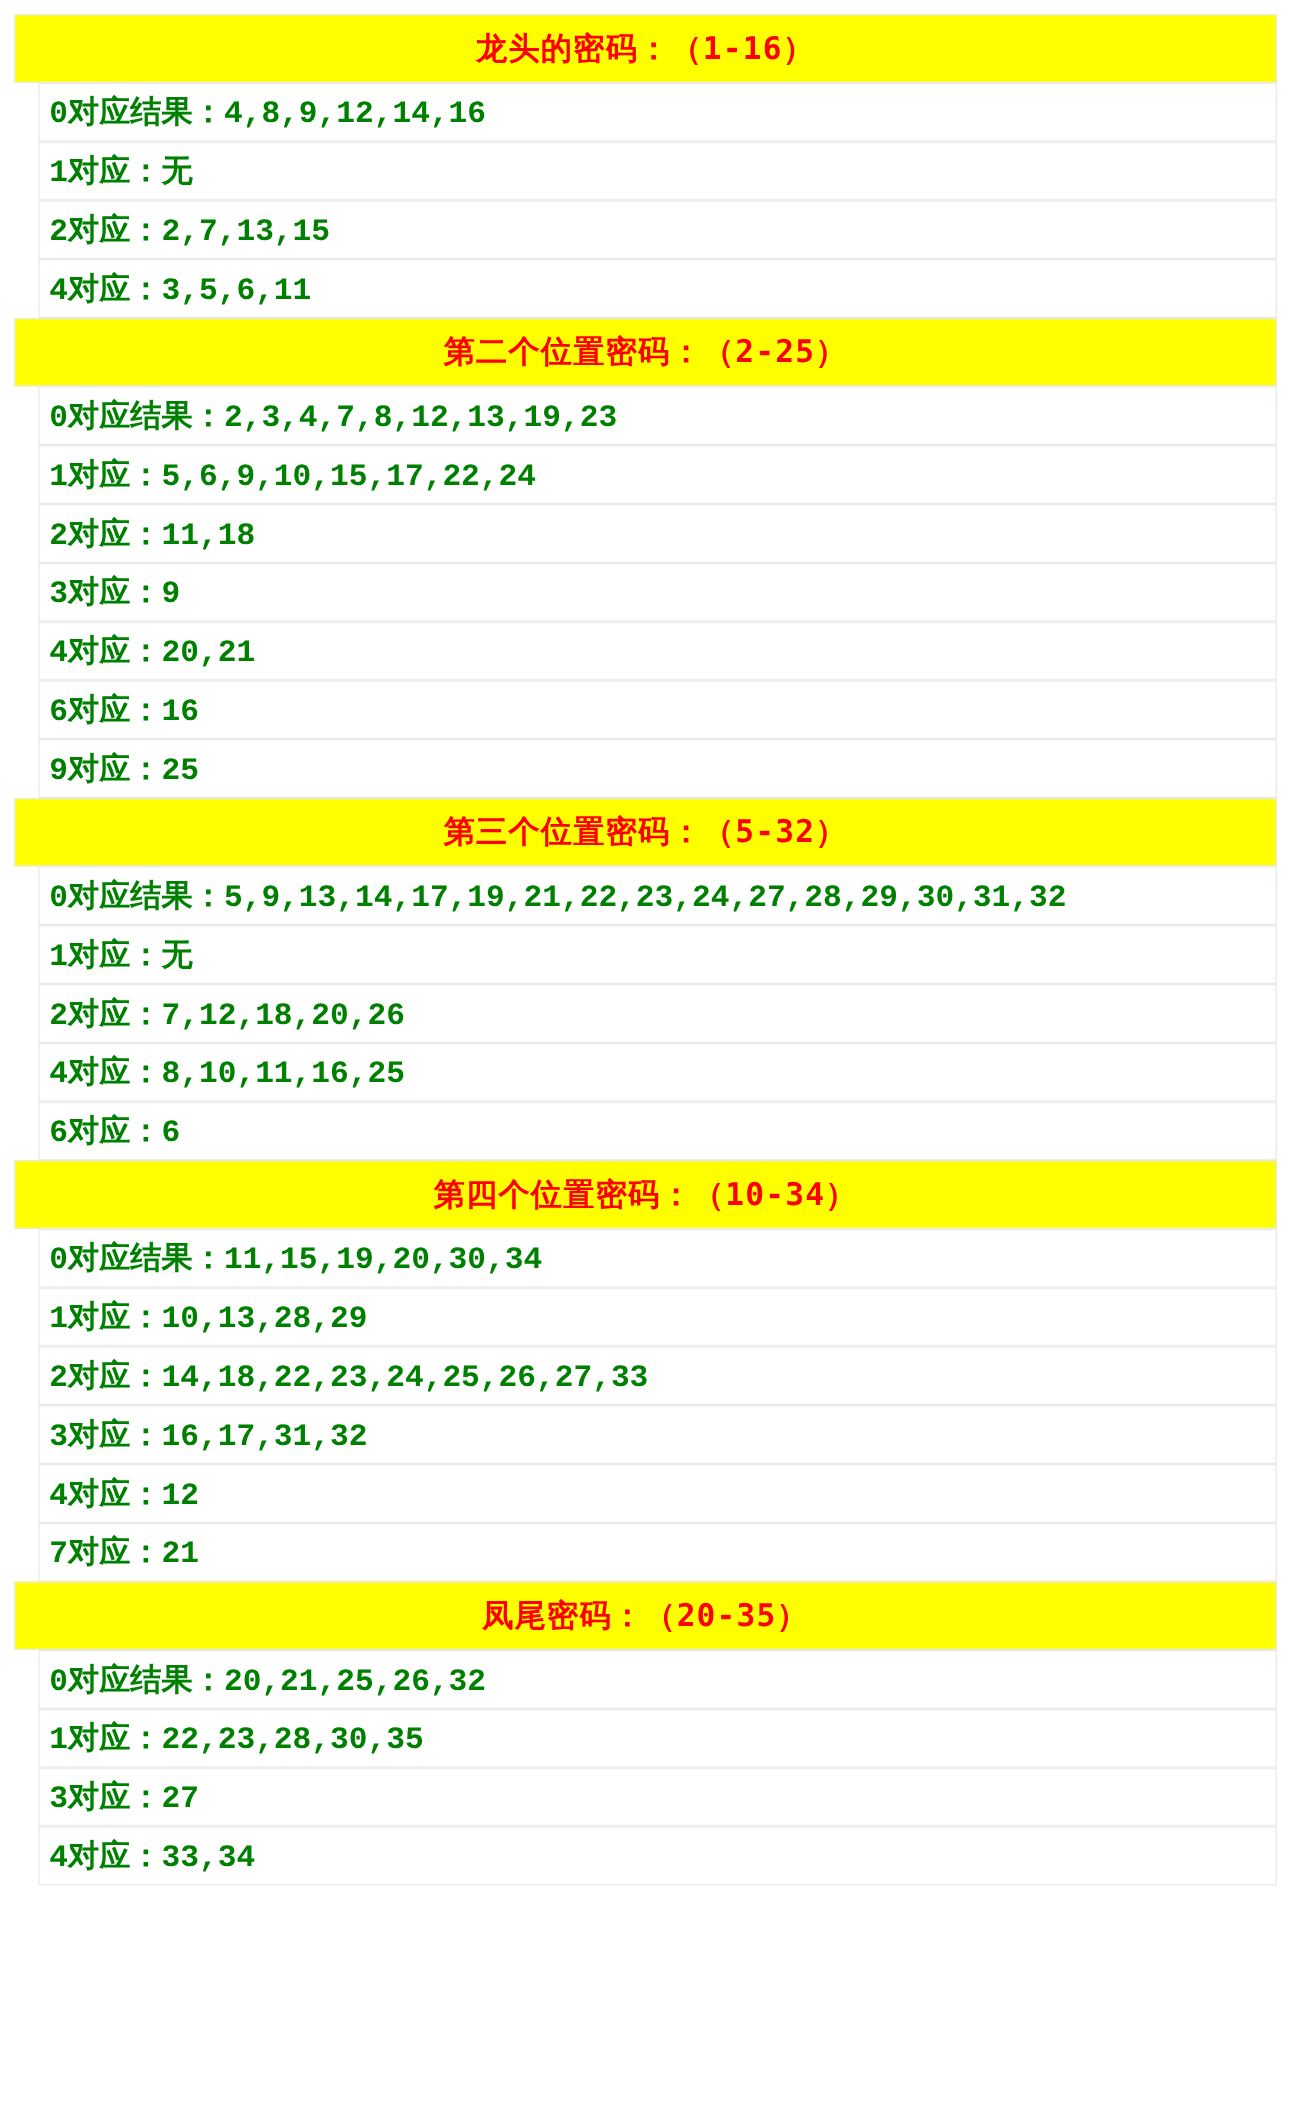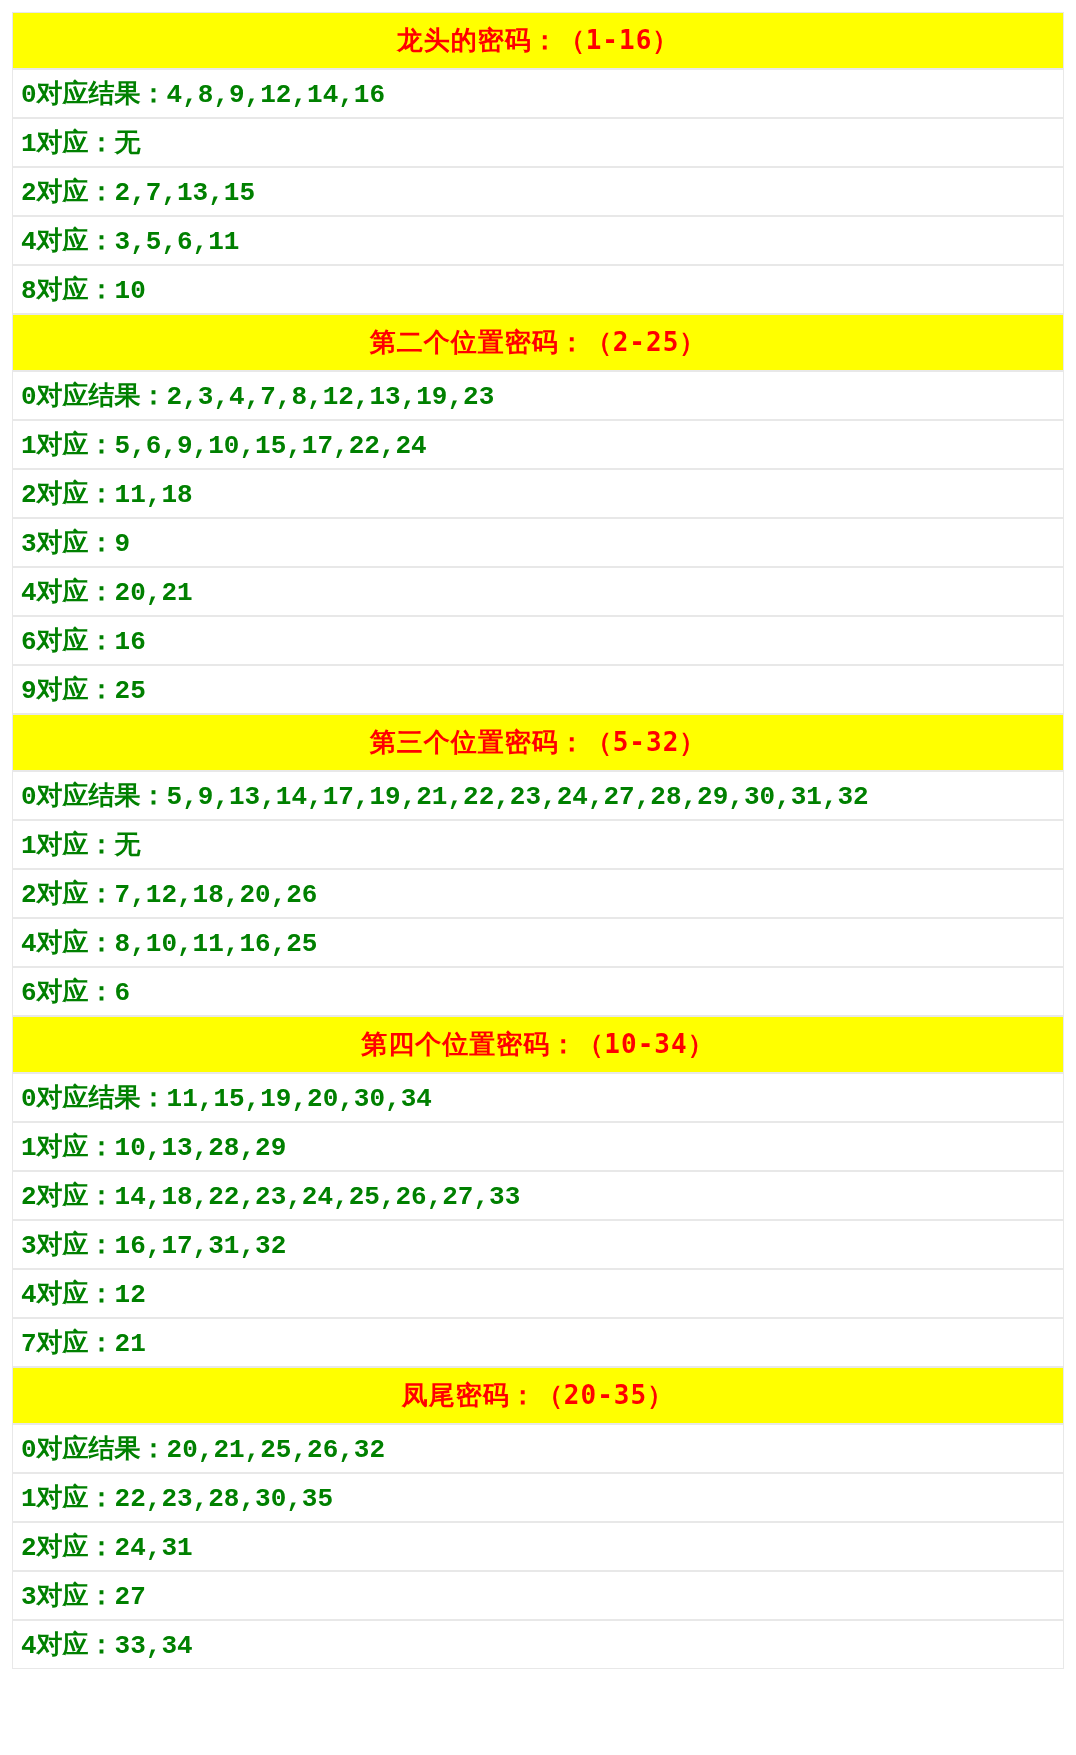--- a/index.html
+++ b/index.html
@@ -33,20 +33,21 @@
     .data-row {
       background: #ffffff;
       color: #008000;
       font-size: 26px;
       font-weight: bold;
       padding: 6px 8px;
       border: 1px solid #e8e8e8;
       font-family: "SimSun", "宋体", "Courier New", monospace;
       white-space: nowrap;
       overflow: hidden;
+      margin-left: 20px;
     }
     .row-key {
       color: #008000;
     }
     .row-sep {
       color: #008000;
     }
     .row-val {
       color: #008000;
     }
@@ -54,21 +55,20 @@
 </head>
 <body>
 
 <div class="container" id="root">
     <div class="section">
       <div class="section-header">龙头的密码：（1-16）</div>
       <div class="data-row"><span class="row-key">0</span><span class="row-sep">对应结果：</span><span class="row-val">4,8,9,12,14,16</span></div>
       <div class="data-row"><span class="row-key">1</span><span class="row-sep">对应：</span><span class="row-val">无</span></div>
       <div class="data-row"><span class="row-key">2</span><span class="row-sep">对应：</span><span class="row-val">2,7,13,15</span></div>
       <div class="data-row"><span class="row-key">4</span><span class="row-sep">对应：</span><span class="row-val">3,5,6,11</span></div>
-      <div class="data-row"><span class="row-key">8</span><span class="row-sep">对应：</span><span class="row-val">10</span></div>
     </div>
     <div class="section">
       <div class="section-header">第二个位置密码：（2-25）</div>
       <div class="data-row"><span class="row-key">0</span><span class="row-sep">对应结果：</span><span class="row-val">2,3,4,7,8,12,13,19,23</span></div>
       <div class="data-row"><span class="row-key">1</span><span class="row-sep">对应：</span><span class="row-val">5,6,9,10,15,17,22,24</span></div>
       <div class="data-row"><span class="row-key">2</span><span class="row-sep">对应：</span><span class="row-val">11,18</span></div>
       <div class="data-row"><span class="row-key">3</span><span class="row-sep">对应：</span><span class="row-val">9</span></div>
       <div class="data-row"><span class="row-key">4</span><span class="row-sep">对应：</span><span class="row-val">20,21</span></div>
       <div class="data-row"><span class="row-key">6</span><span class="row-sep">对应：</span><span class="row-val">16</span></div>
       <div class="data-row"><span class="row-key">9</span><span class="row-sep">对应：</span><span class="row-val">25</span></div>
@@ -87,17 +87,16 @@
       <div class="data-row"><span class="row-key">1</span><span class="row-sep">对应：</span><span class="row-val">10,13,28,29</span></div>
       <div class="data-row"><span class="row-key">2</span><span class="row-sep">对应：</span><span class="row-val">14,18,22,23,24,25,26,27,33</span></div>
       <div class="data-row"><span class="row-key">3</span><span class="row-sep">对应：</span><span class="row-val">16,17,31,32</span></div>
       <div class="data-row"><span class="row-key">4</span><span class="row-sep">对应：</span><span class="row-val">12</span></div>
       <div class="data-row"><span class="row-key">7</span><span class="row-sep">对应：</span><span class="row-val">21</span></div>
     </div>
     <div class="section">
       <div class="section-header">凤尾密码：（20-35）</div>
       <div class="data-row"><span class="row-key">0</span><span class="row-sep">对应结果：</span><span class="row-val">20,21,25,26,32</span></div>
       <div class="data-row"><span class="row-key">1</span><span class="row-sep">对应：</span><span class="row-val">22,23,28,30,35</span></div>
-      <div class="data-row"><span class="row-key">2</span><span class="row-sep">对应：</span><span class="row-val">24,31</span></div>
       <div class="data-row"><span class="row-key">3</span><span class="row-sep">对应：</span><span class="row-val">27</span></div>
       <div class="data-row"><span class="row-key">4</span><span class="row-sep">对应：</span><span class="row-val">33,34</span></div>
     </div>
   </div>
 
 </body></html>

